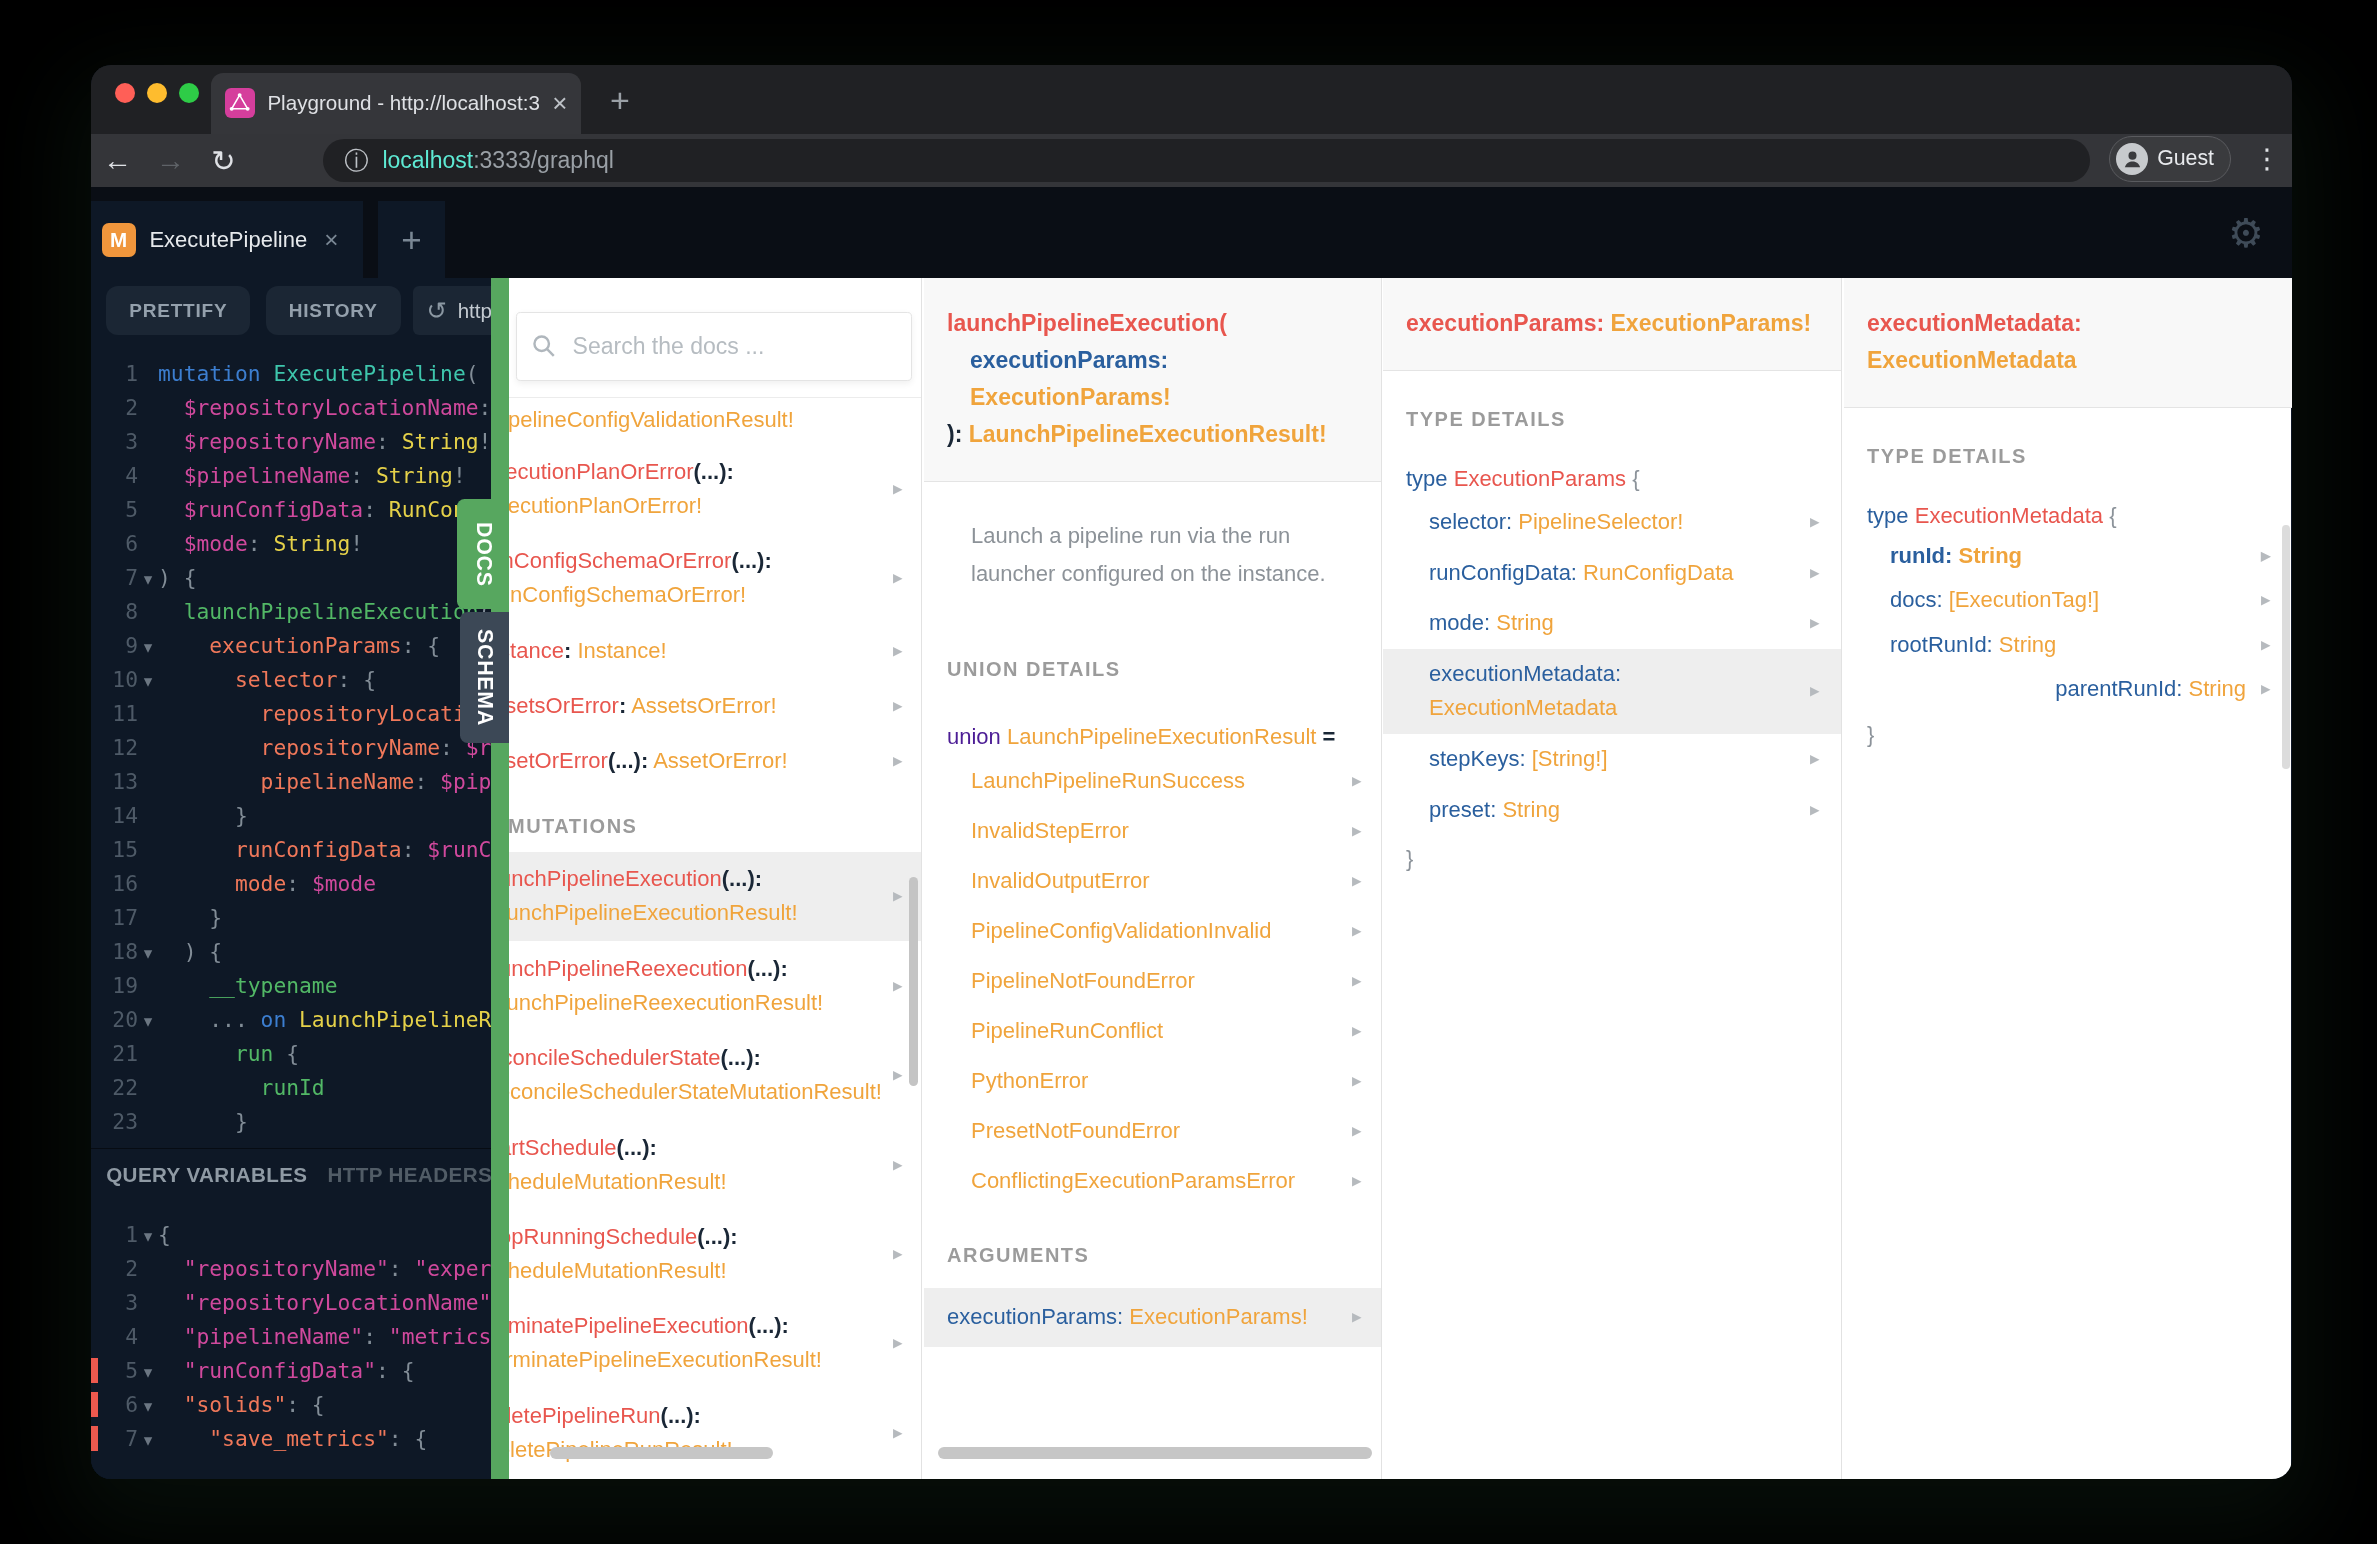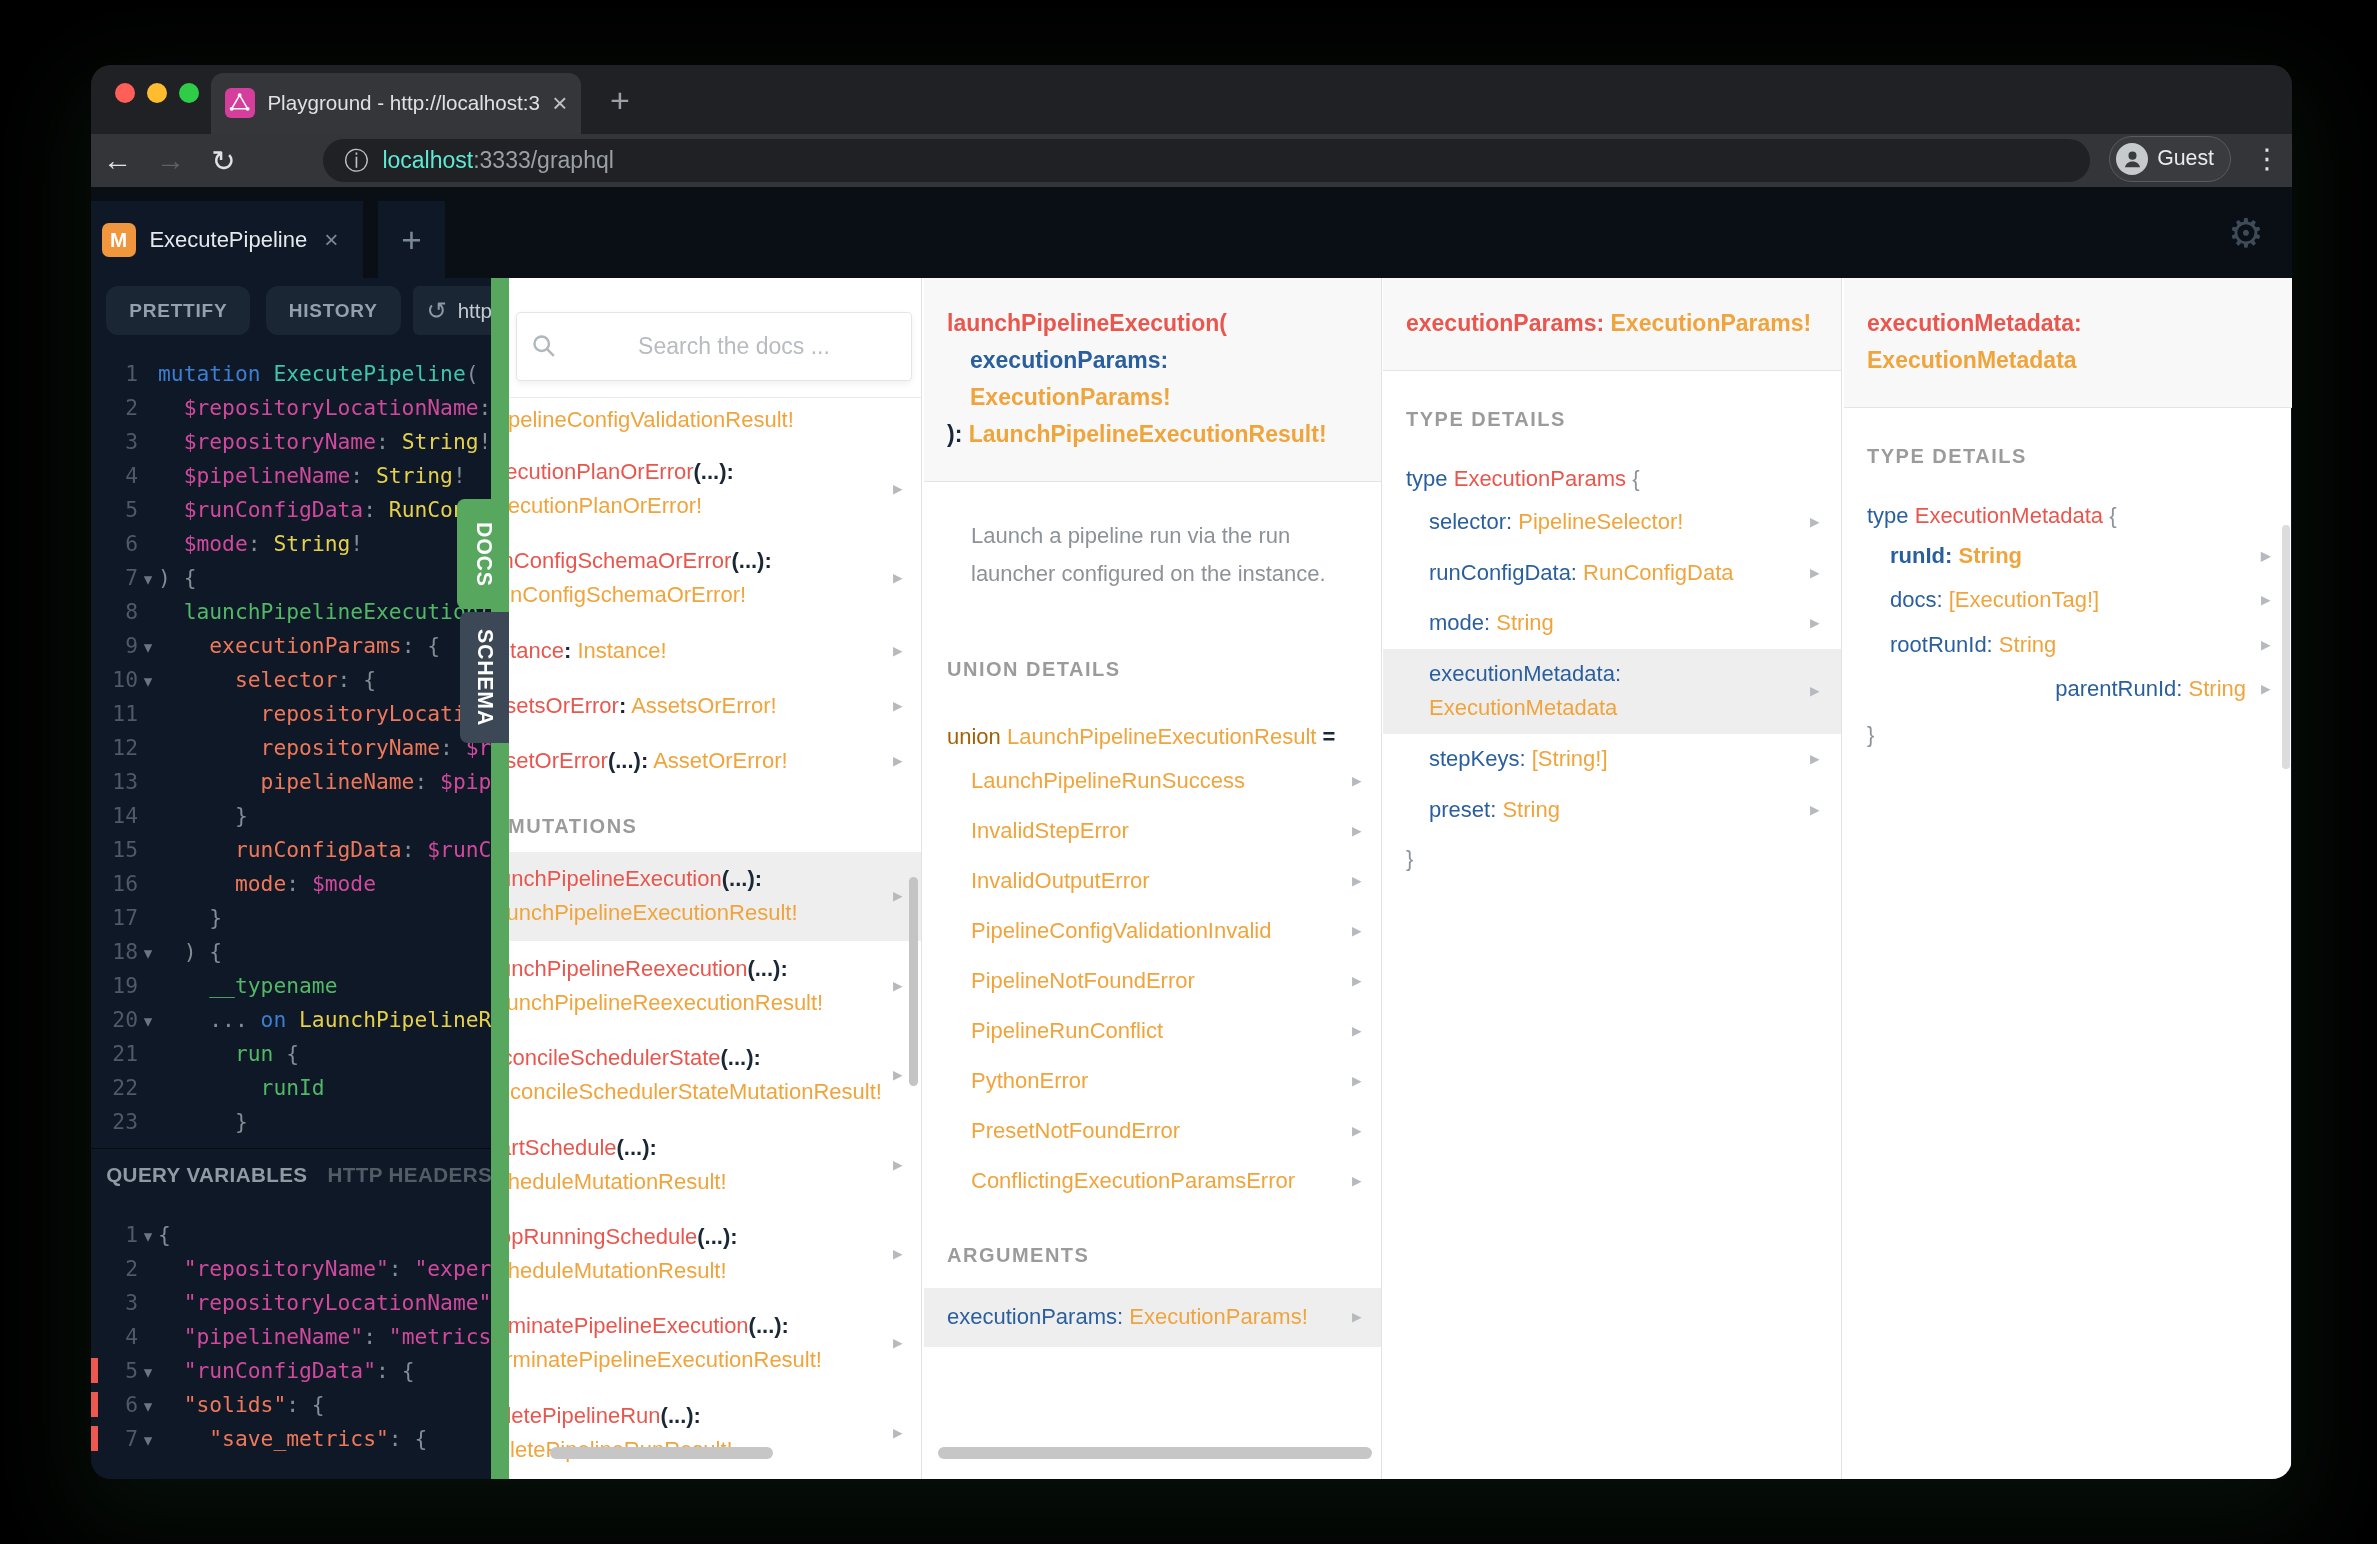--- a/index.html
+++ b/index.html
@@ -94,21 +94,21 @@
   .dcol{position:absolute;top:0;height:100%;overflow:hidden;}
   .col1{left:0;width:414px;border-right:1.5px solid #e2e2e2;}
   .col2{left:416px;width:458px;border-right:1.5px solid #e2e2e2;}
   .col3{left:875px;width:459px;border-right:1.5px solid #e2e2e2;}
   .col4{left:1336px;width:448px;}
   .search-wrap{position:absolute;left:0;top:0;width:100%;height:120px;background:#fff;z-index:3;
                border-bottom:1.5px solid #ececec;}
   .search{position:absolute;left:7.6px;top:34px;width:396px;height:69px;border:1.5px solid #e4e4e4;
           border-radius:4.6px;background:#fff;box-shadow:0 2.3px 6.1px rgba(0,0,0,.06);
           font-size:23px;color:#444;padding:0 15.2px 0 56px;outline:none;
-          font-family:"Liberation Sans",sans-serif;text-align:center;}
+          font-family:"Liberation Sans",sans-serif;}
   .search::placeholder{color:#b6bcc1;}
   .search-ic{position:absolute;left:21.3px;top:53px;z-index:4;}
   .list{position:absolute;left:-26px;top:120px;width:440px;}
   .row{position:relative;padding:10.7px 43px 10.7px 0;font-size:22px;line-height:34px;}
   .row.partial{padding-left:26px;padding-top:4.6px;padding-bottom:7.6px;}
   .row.hl,.frow.hl,.argrow.hl{background:#eeeeee;}
   .fname{color:#e8564e;} .fargs{color:#1a2736;font-weight:bold;} .ftype{color:#f0a43c;}
   .aname{color:#2a5f9e;}
   .chev{position:absolute;right:17px;top:50%;transform:translateY(-50%) scale(.62);color:#b6babe;
         font-size:20px;}
@@ -119,21 +119,21 @@
   .hscroll{position:absolute;bottom:20px;height:12.2px;background:#c6c6c6;border-radius:6.1px;z-index:4;}
   .h1{left:42px;width:223px;}
   .h2{left:13.7px;width:434px;}
   .sig-block{background:#f8f8f8;border-bottom:1.5px solid #e4e4e4;padding:27.4px 23px;
              font-size:23px;font-weight:bold;line-height:37px;}
   .sig-red{color:#e8564e;} .sig-blue{color:#2a5f9e;} .sig-orange{color:#f0a43c;} .sig-dark{color:#1a2736;}
   .sig-ind{padding-left:23px;}
   .desc{padding:35px 30.5px 0 47px;font-size:22px;line-height:38px;color:#8c9298;}
   .col2 .sec{margin:65px 0 0 23px;}
   .union-decl{padding:43px 0 6.1px 23px;font-size:22px;}
-  .u-kw{color:#a16207;} .u-name{color:#f0a43c;} .u-eq{color:#1a2736;font-weight:bold;}
+  .u-kw{color:#4c1d95;} .u-name{color:#f0a43c;} .u-eq{color:#1a2736;font-weight:bold;}
   .mrow{position:relative;height:50px;line-height:50px;padding-left:47px;font-size:22px;}
   .argrow{position:relative;margin-top:21.3px;padding:12.2px 0 12.2px 23px;font-size:22px;line-height:34px;}
   .tdsec{margin:37px 0 0 23px;}
   .decl{padding:35px 0 4.6px 23px;font-size:22px;}
   .d-kw{color:#2a5f9e;} .d-name{color:#e8564e;} .d-brace{color:#8c939a;}
   .frow{position:relative;padding:8.4px 46px 8.4px 46px;font-size:22px;line-height:34px;}
   .frow .chev{right:18.3px;}
   .close-brace{padding:10.7px 0 0 23px;font-size:22px;color:#8c939a;}
   .docs-vscroll{position:absolute;right:1.5px;top:247px;width:7.6px;height:244px;background:#d6d6d6;
                 border-radius:3.8px;opacity:.85;}

